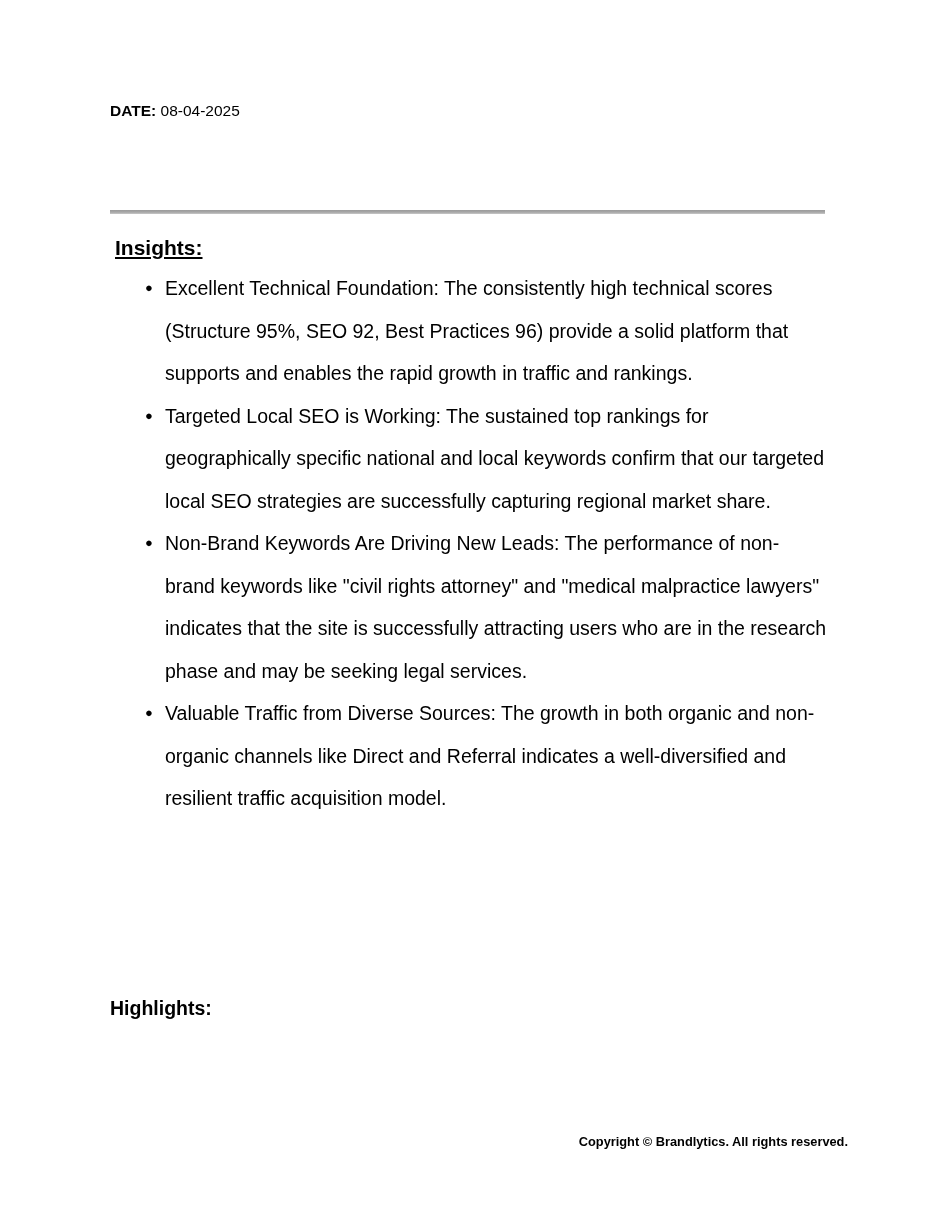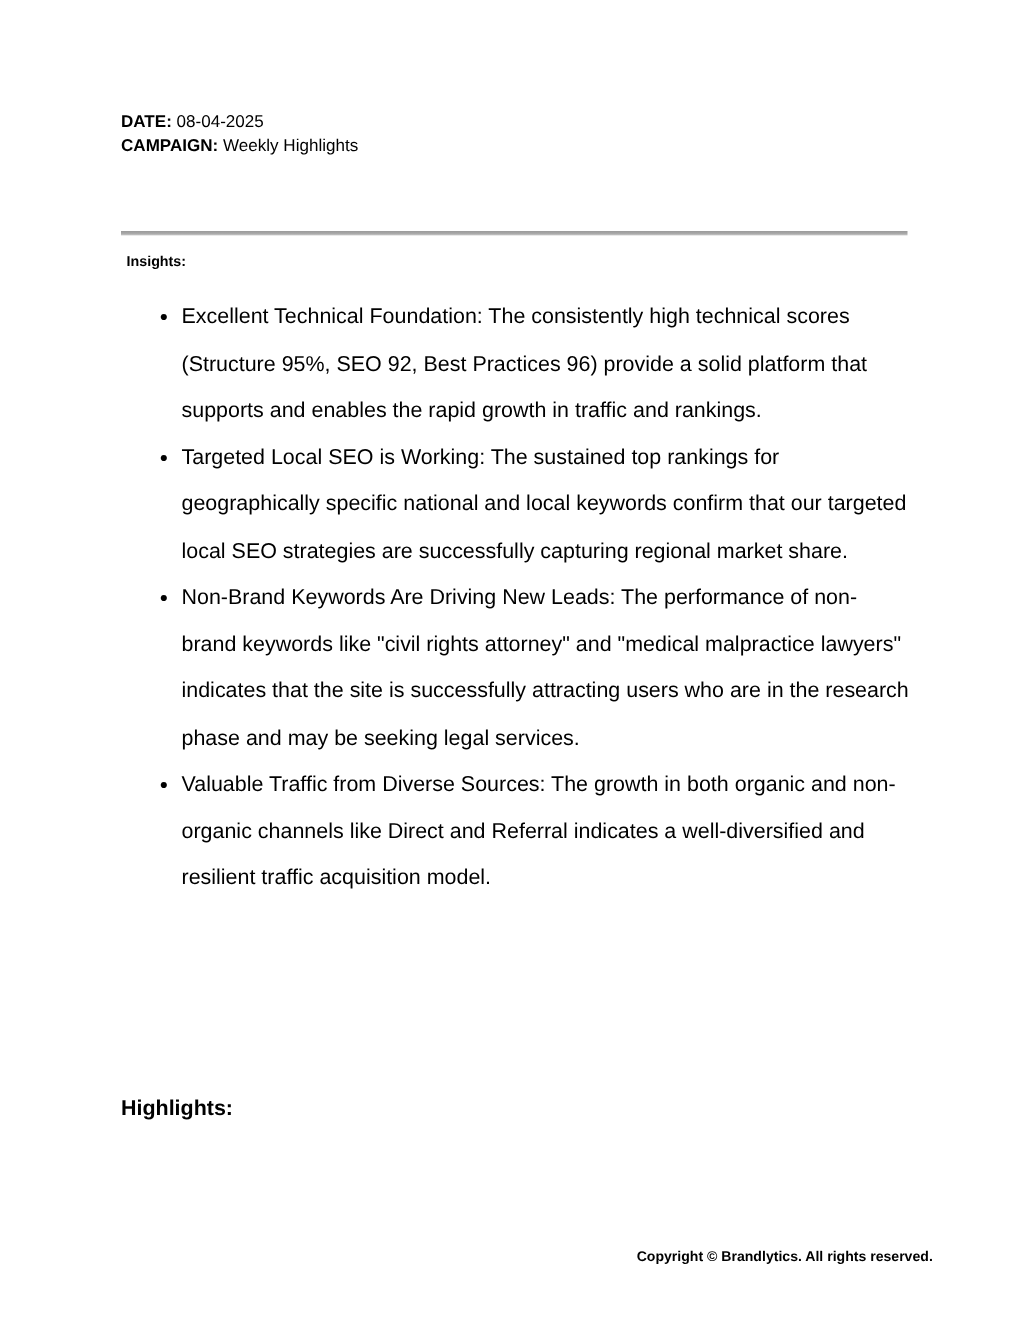--- a/index.html
+++ b/index.html
@@ -27,24 +27,25 @@
     position:absolute;
     left:110px;
     top:210px;
     width:715px;
     height:4px;
     background:linear-gradient(to bottom,#9a9a9a 0%,#a8a8a8 55%,#c8c8c8 100%);
   }
   .insights-heading {
     position:absolute;
     left:115px;
-    top:226px;
-    font-size:13px;
+    top:236px;
+    font-size:21px;
     font-weight:bold;
     line-height:24px;
+    text-decoration:underline;
   }
   .bullet-list {
     position:absolute;
     left:145px;
     top:267px;
     width:683px;
     margin:0;
     padding:0;
     list-style:none;
     font-size:19.5px;
@@ -83,24 +84,20 @@
 </head>
 <body>
 
 <div class="page">
 
   <div class="header-block">
     <div class="header-row">
       <span class="header-label">DATE:</span>
       <span class="header-value">08-04-2025</span>
     </div>
-    <div class="header-row">
-      <span class="header-label">CAMPAIGN:</span>
-      <span class="header-value">Weekly Highlights</span>
-    </div>
   </div>
 
   <div class="divider"></div>
 
   <div class="insights-heading">Insights:</div>
 
   <ul class="bullet-list">
     <li>
       <span class="bullet">●</span>
       <span class="li-text">Excellent Technical Foundation: The consistently high technical scores (Structure 95%, SEO 92, Best Practices 96) provide a solid platform that supports and enables the rapid growth in traffic and rankings.</span>

